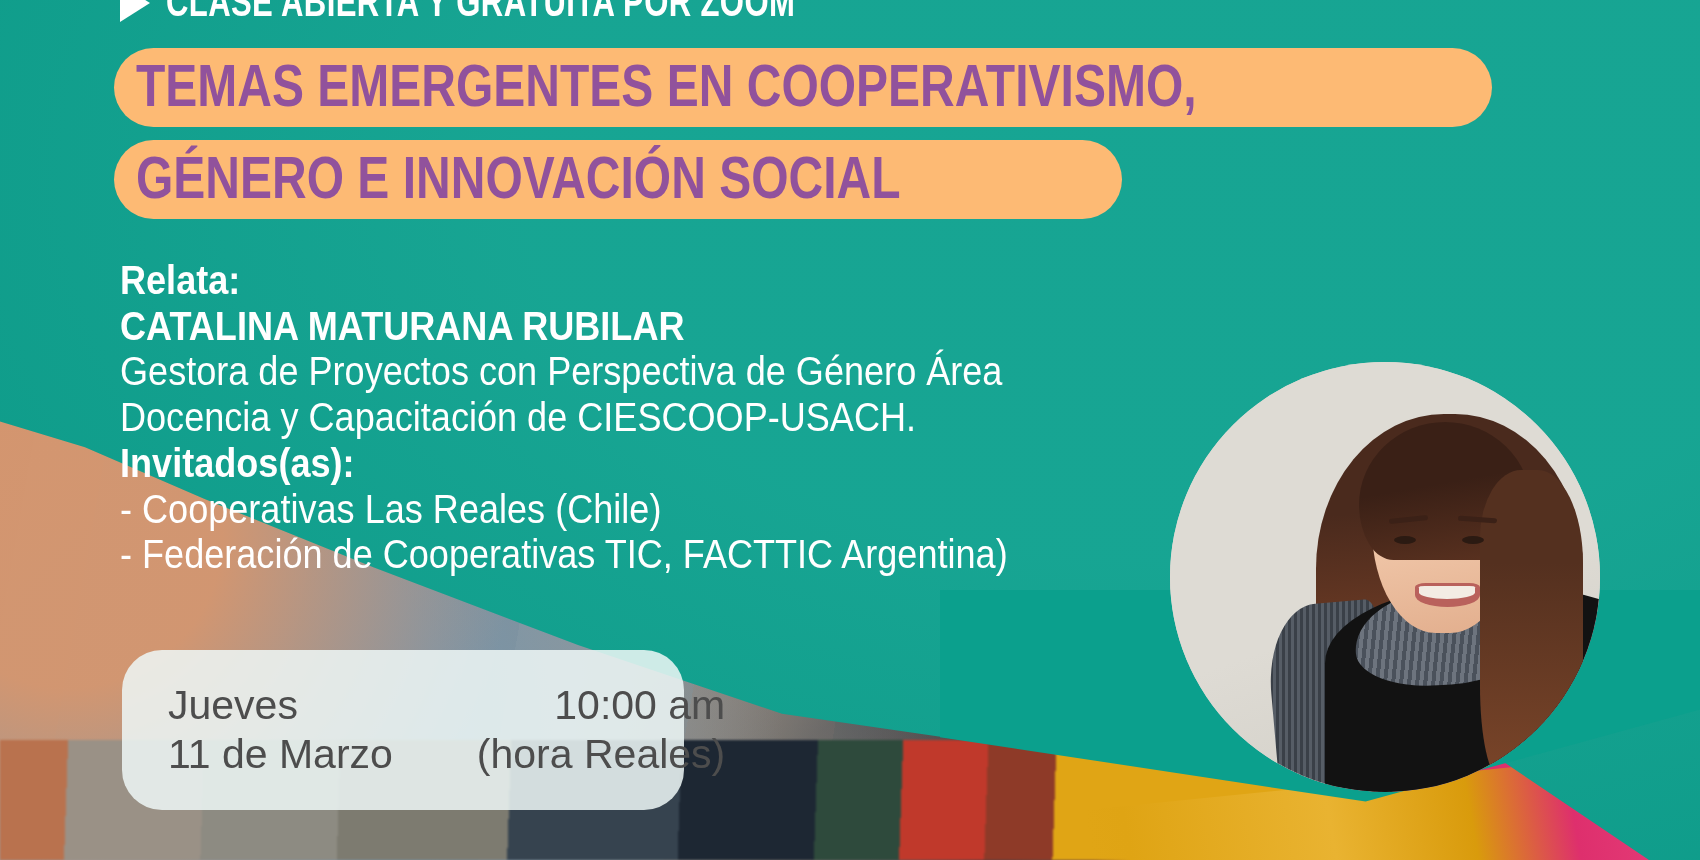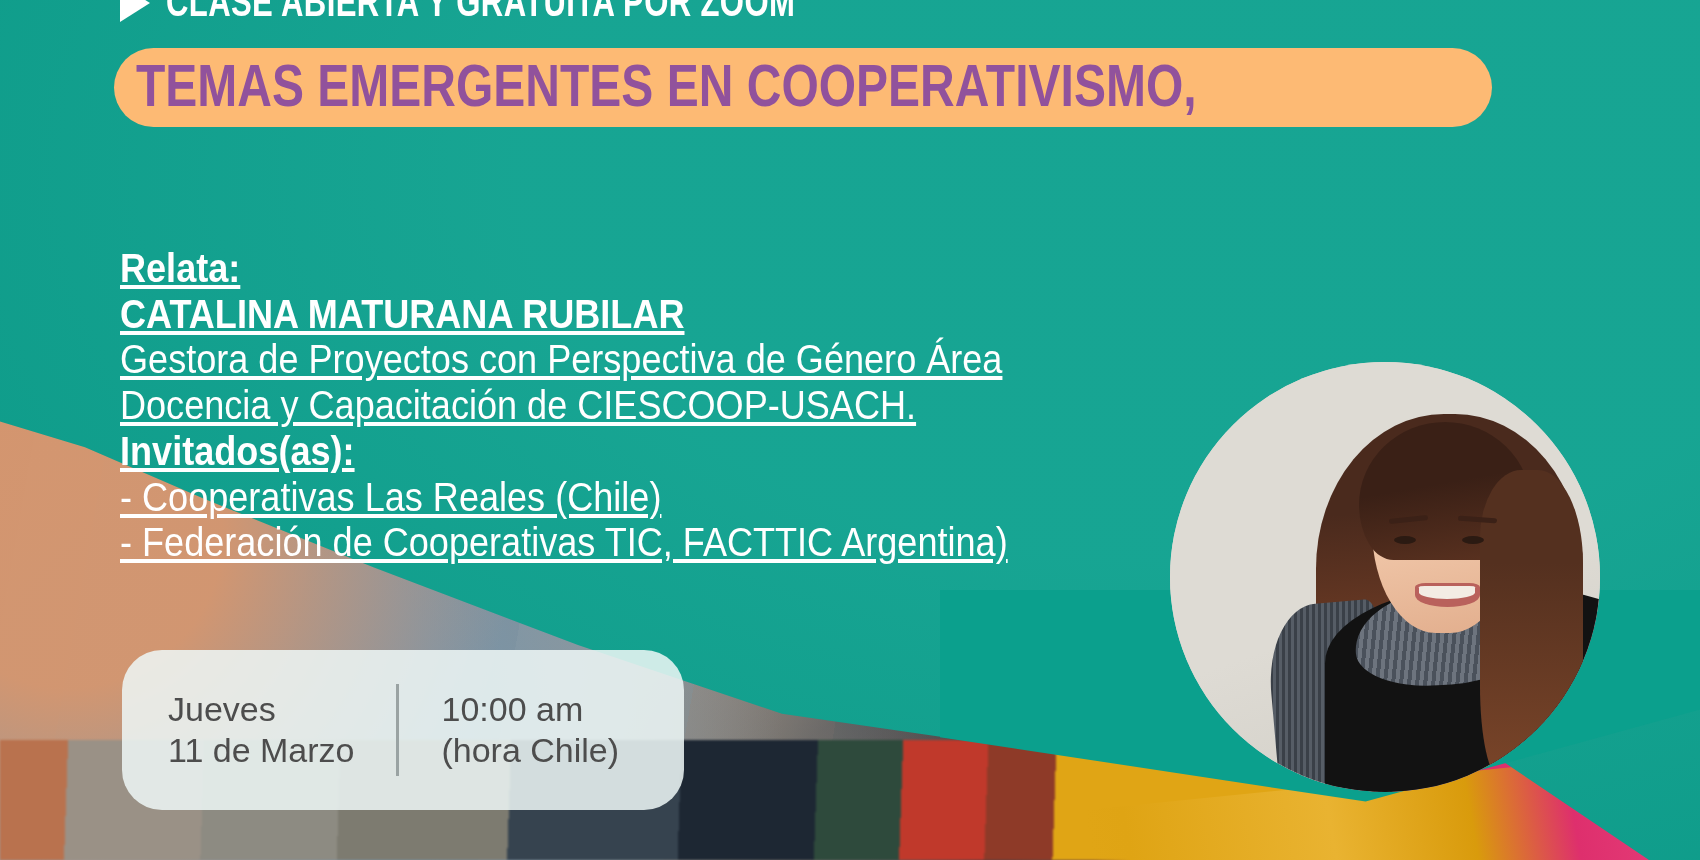--- a/index.html
+++ b/index.html
@@ -153,25 +153,24 @@
     transform: scaleX(0.8);
     transform-origin: left center;
     display: block;
     white-space: nowrap;
   }
 
   
   .body-copy {
     position: absolute;
     left: 120px;
-    top: 246px;
+    top: 258px;
     z-index: 6;
     color: #ffffff;
     width: 1000px;
-    text-decoration: underline;
   }
   .line {
     white-space: nowrap;
     line-height: 1.115;
     font-size: 41px;
     transform: scaleX(0.88);
     transform-origin: left center;
   }
   .line.bold { font-weight: bold; }
   .line.reg  { font-weight: normal; }
@@ -314,25 +313,25 @@
     height: 160px;
     background: rgba(238,247,246,0.86);
     border-radius: 40px;
     display: flex;
     align-items: center;
     z-index: 8;
     color: #4d4d4d;
   }
   .dc-col {
     padding: 0 0 0 46px;
-    font-size: 34px;
+    font-size: 41px;
     line-height: 1.2;
     white-space: nowrap;
   }
-  .dc-col.right { padding-left: 42px; }
+  .dc-col.right { padding-left: 42px; text-align: right; }
   .dc-div {
     width: 3px;
     height: 92px;
     background: #9aa3a3;
     margin-left: 42px;
   }
 </style>
 </head>
 <body>
 
@@ -366,37 +365,40 @@
 
   <div class="eyebrow">
     <div class="play-icon"></div>
     <div class="eyebrow-text">CLASE ABIERTA Y GRATUITA POR ZOOM</div>
   </div>
 
   <div class="titles">
     <div class="pill">
       <span class="pill-text">TEMAS EMERGENTES EN COOPERATIVISMO,</span>
     </div>
+    <div class="pill">
+      <span class="pill-text">GÉNERO E INNOVACIÓN SOCIAL</span>
+    </div>
   </div>
 
   <div class="body-copy">
     <div class="line bold">Relata:</div>
     <div class="line bold">CATALINA MATURANA RUBILAR</div>
     <div class="line reg">Gestora de Proyectos con Perspectiva de Género Área</div>
     <div class="line reg">Docencia y Capacitación de CIESCOOP-USACH.</div>
     <div class="line bold">Invitados(as):</div>
     <div class="line reg">- Cooperativas Las Reales (Chile)</div>
     <div class="line reg">- Federación de Cooperativas TIC, FACTTIC Argentina)</div>
   </div>
 
   <div class="datecard">
     <div class="dc-col">
       <div>Jueves</div>
       <div>11 de Marzo</div>
     </div>
     <div class="dc-div"></div>
     <div class="dc-col right">
       <div>10:00 am</div>
-      <div>(hora Chile)</div>
+      <div>(hora Reales)</div>
     </div>
   </div>
 
 </div>
 
 </body></html>

